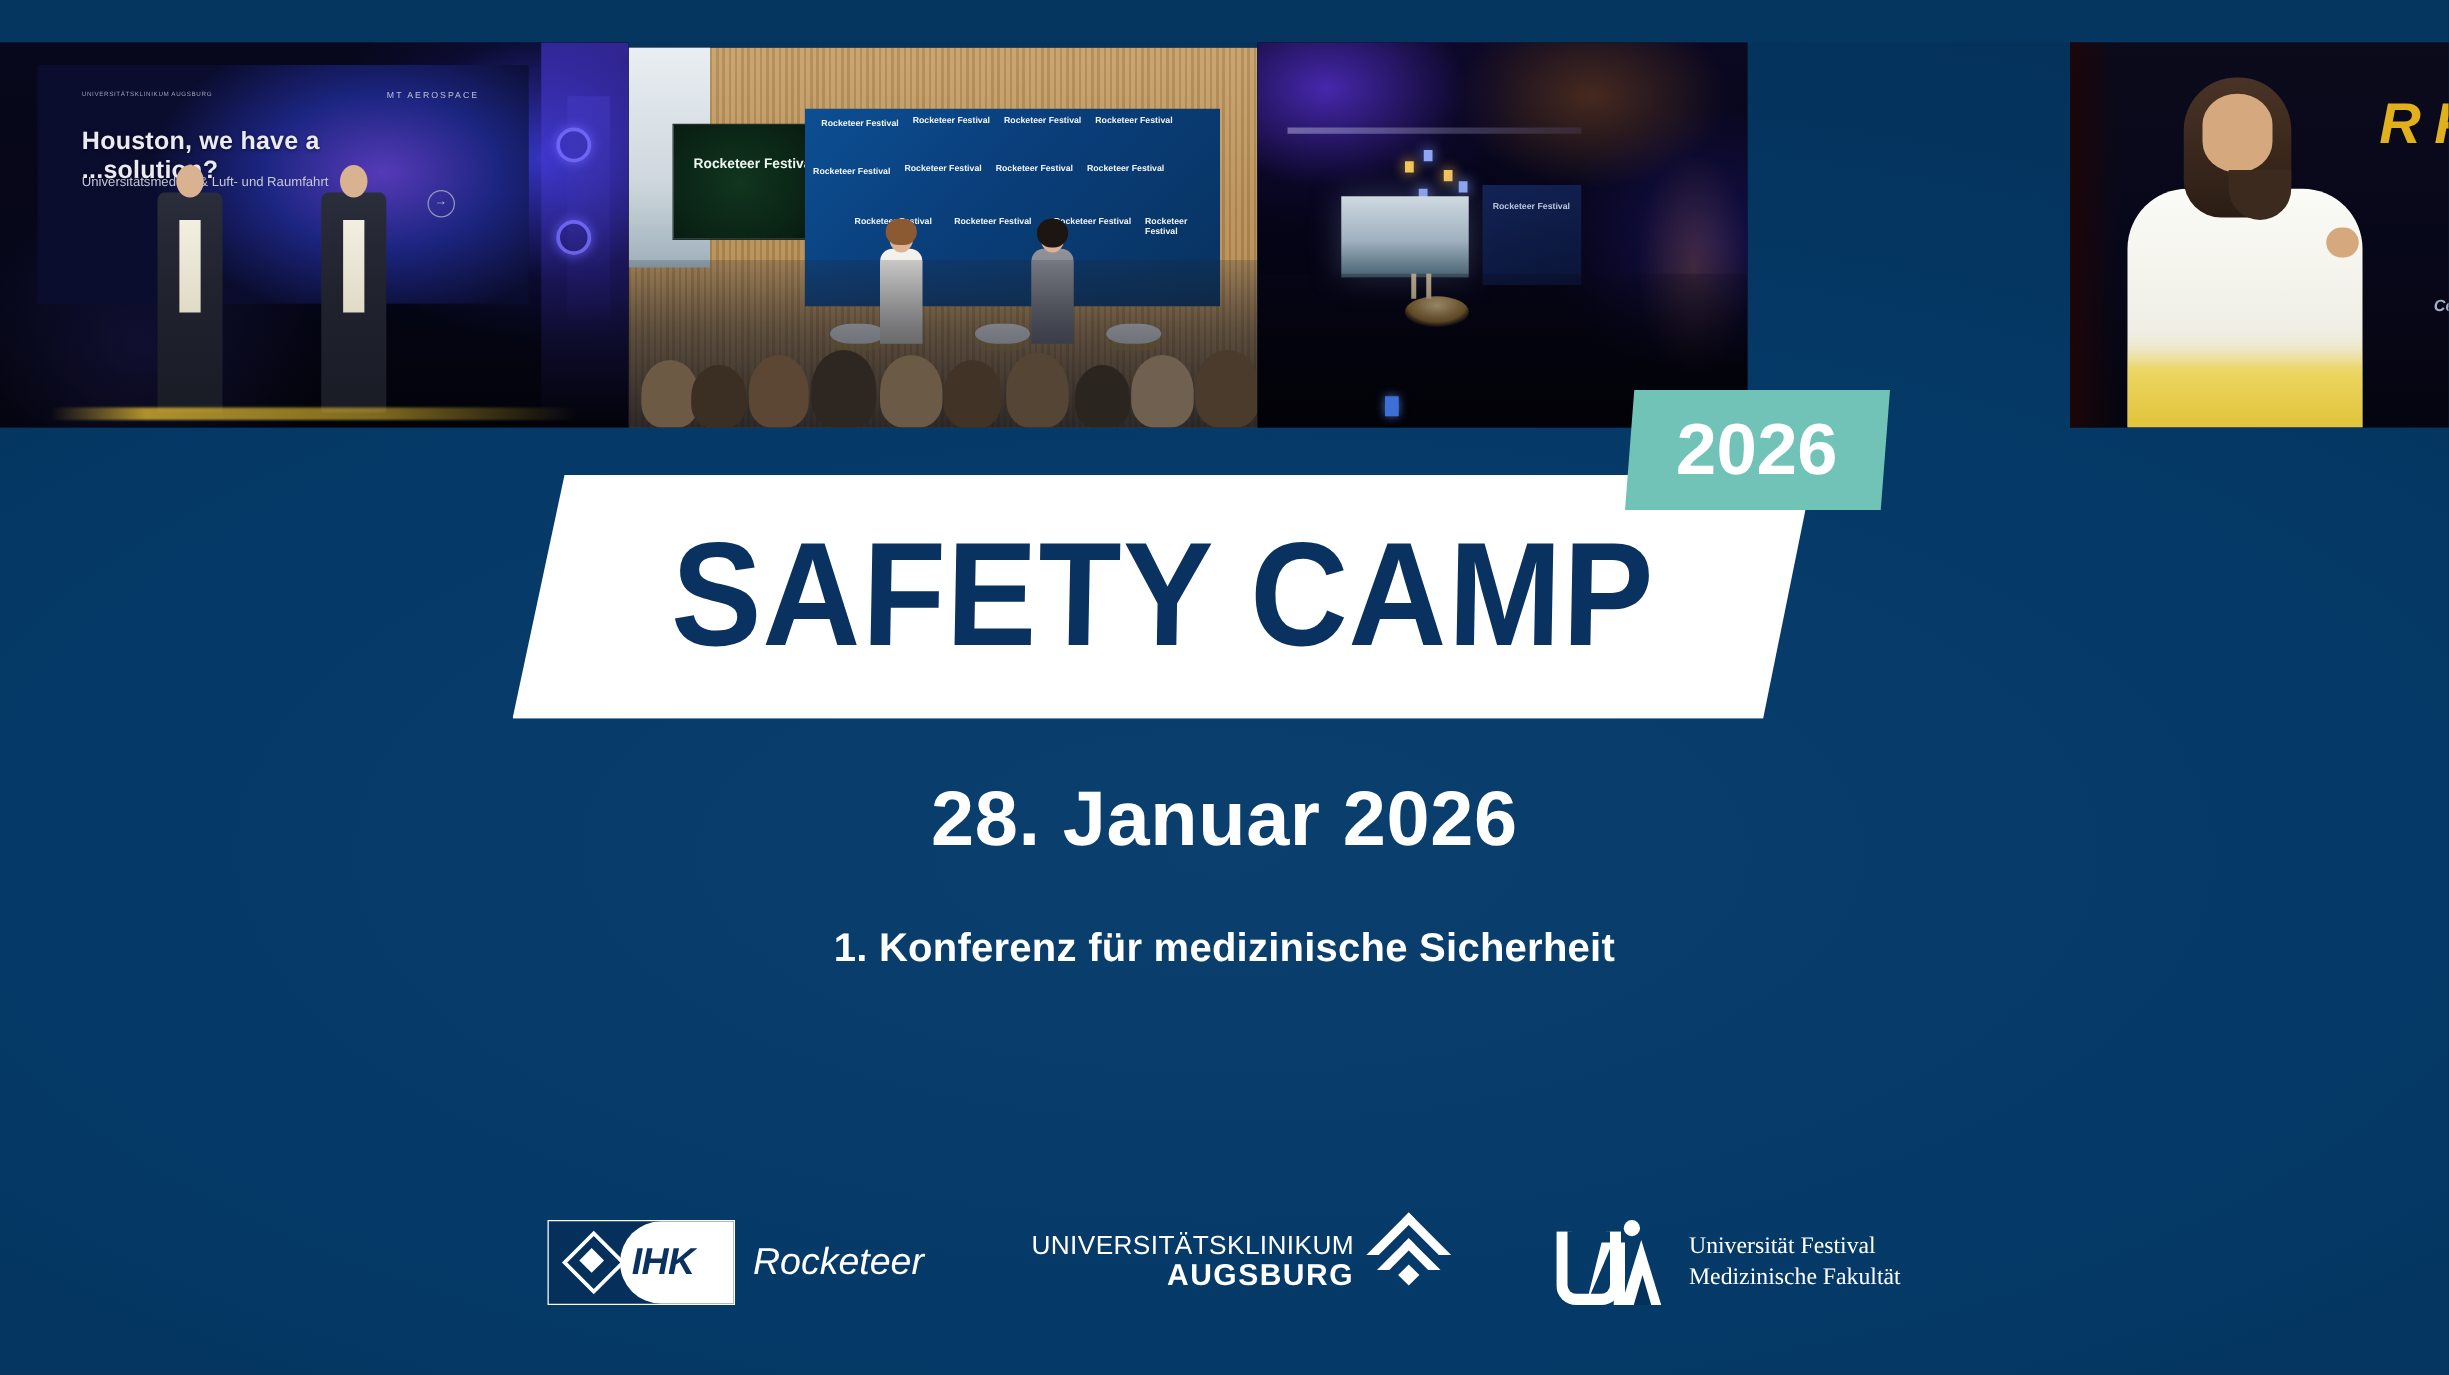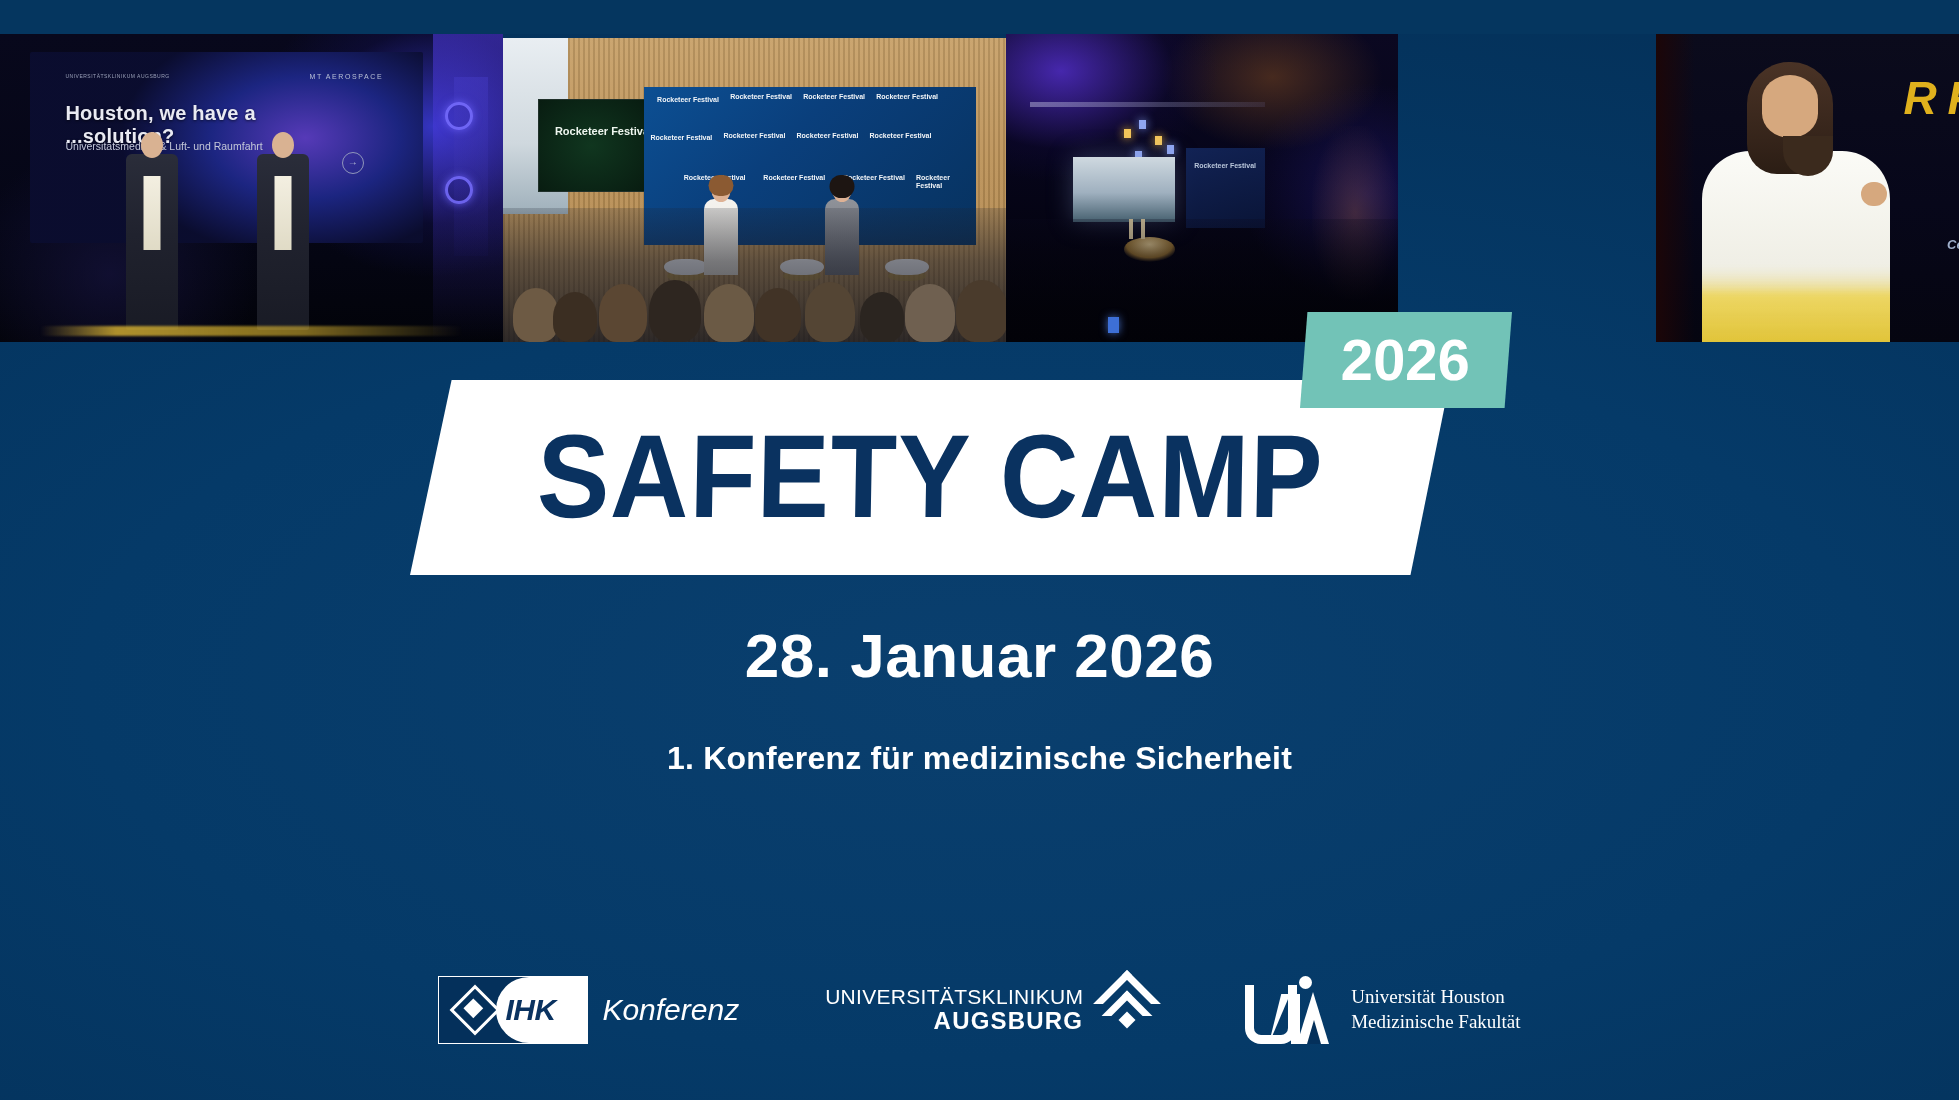--- a/index.html
+++ b/index.html
@@ -488,21 +488,21 @@
 
     <div class="logo ihk">
       <div class="ihk-mark">
         <div class="whitehalf"></div>
         <div class="ihk-diamond">
           <i></i>
           <i class="small"></i>
         </div>
         <span class="ihk-text">IHK</span>
       </div>
-      <span class="ihk-word">Konferenz</span>
+      <span class="ihk-word">Rocketeer</span>
     </div>
 
 
     <div class="logo uka">
       <div class="uka-txt">
         <div class="l1">UNIVERSITÄTSKLINIKUM</div>
         <div class="l2">AUGSBURG</div>
       </div>
       <div class="uka-mark">
         <i class="a"></i>
@@ -514,21 +514,21 @@
     <div class="logo unia">
       <div class="unia-mark">
         <span class="u"></span>
         <span class="n"></span>
         <span class="n2"></span>
         <span class="a"></span>
         <span class="ahole"></span>
         <span class="dot"></span>
       </div>
       <div class="unia-txt">
-        <div>Universität Houston</div>
+        <div>Universität Festival</div>
         <div>Medizinische Fakultät</div>
       </div>
     </div>
 
 
   </div>
 
 </div>
 
 </body></html>

